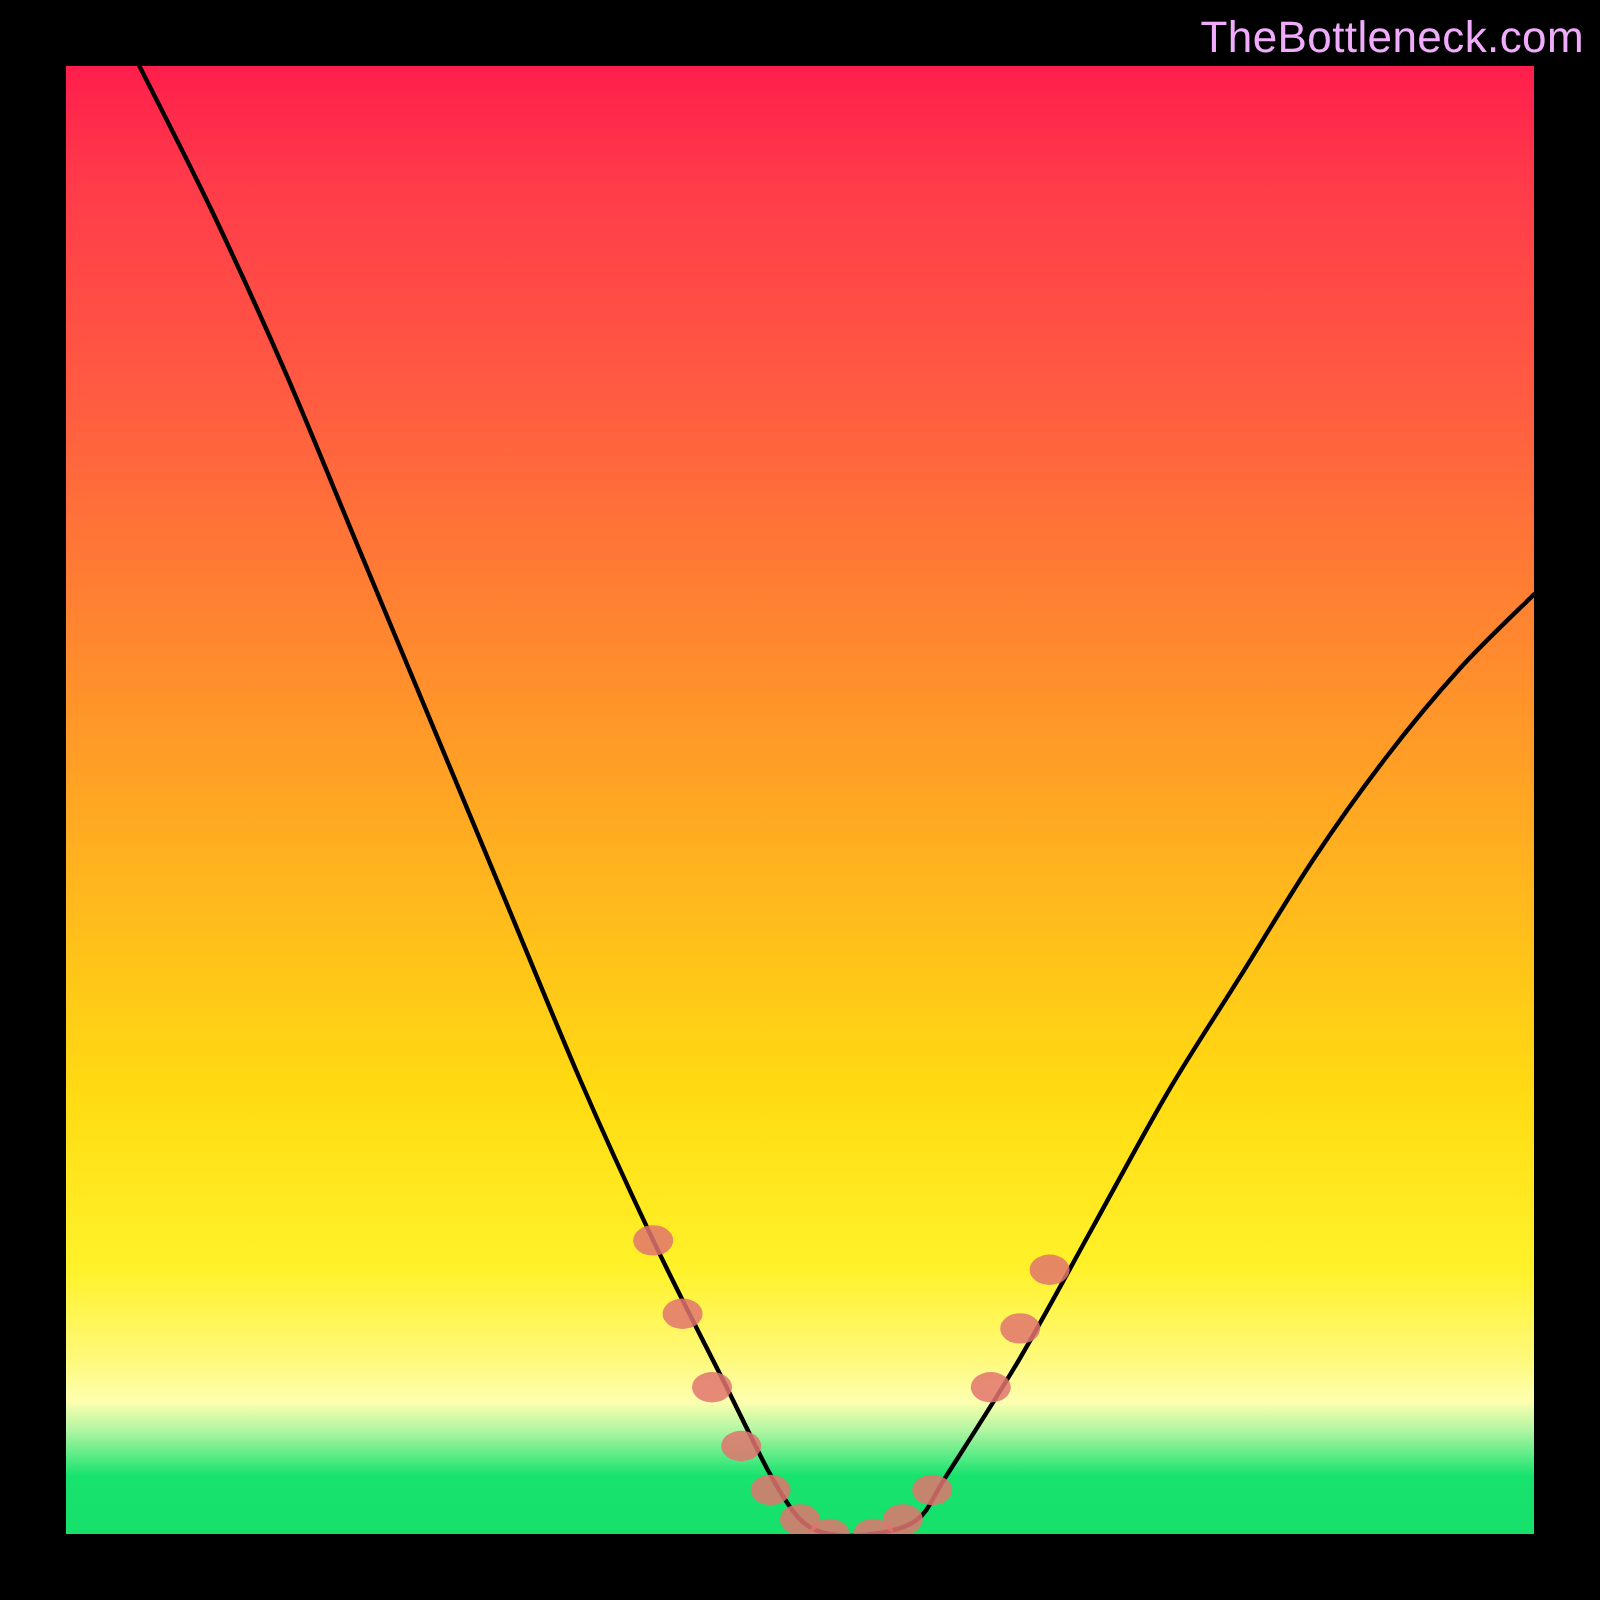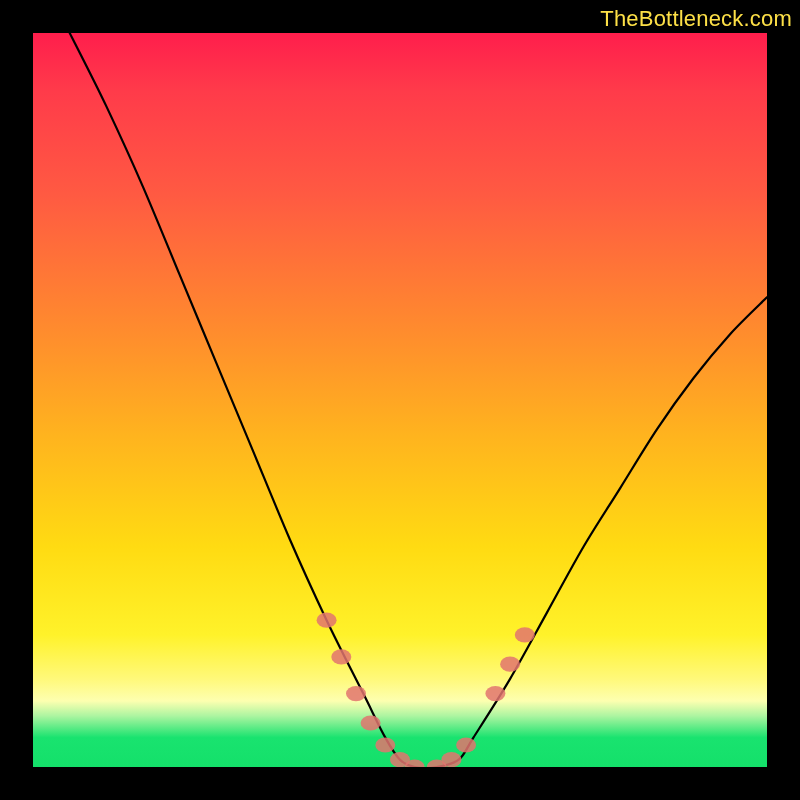--- a/index.html
+++ b/index.html
@@ -45,21 +45,21 @@
     left: 0;
     top: 0;
     width: 734px;
     height: 734px;
     pointer-events: none;
   }
   .watermark {
     position: absolute;
     top: 6px;
     right: 8px;
-    color: #fde047;
+    color: #f0abfc;
     font-size: 22px;
     letter-spacing: 0.2px;
     user-select: none;
   }
 </style>
 </head>
 <body>
 
 <div class="stage">
   <div class="watermark">TheBottleneck.com</div>

